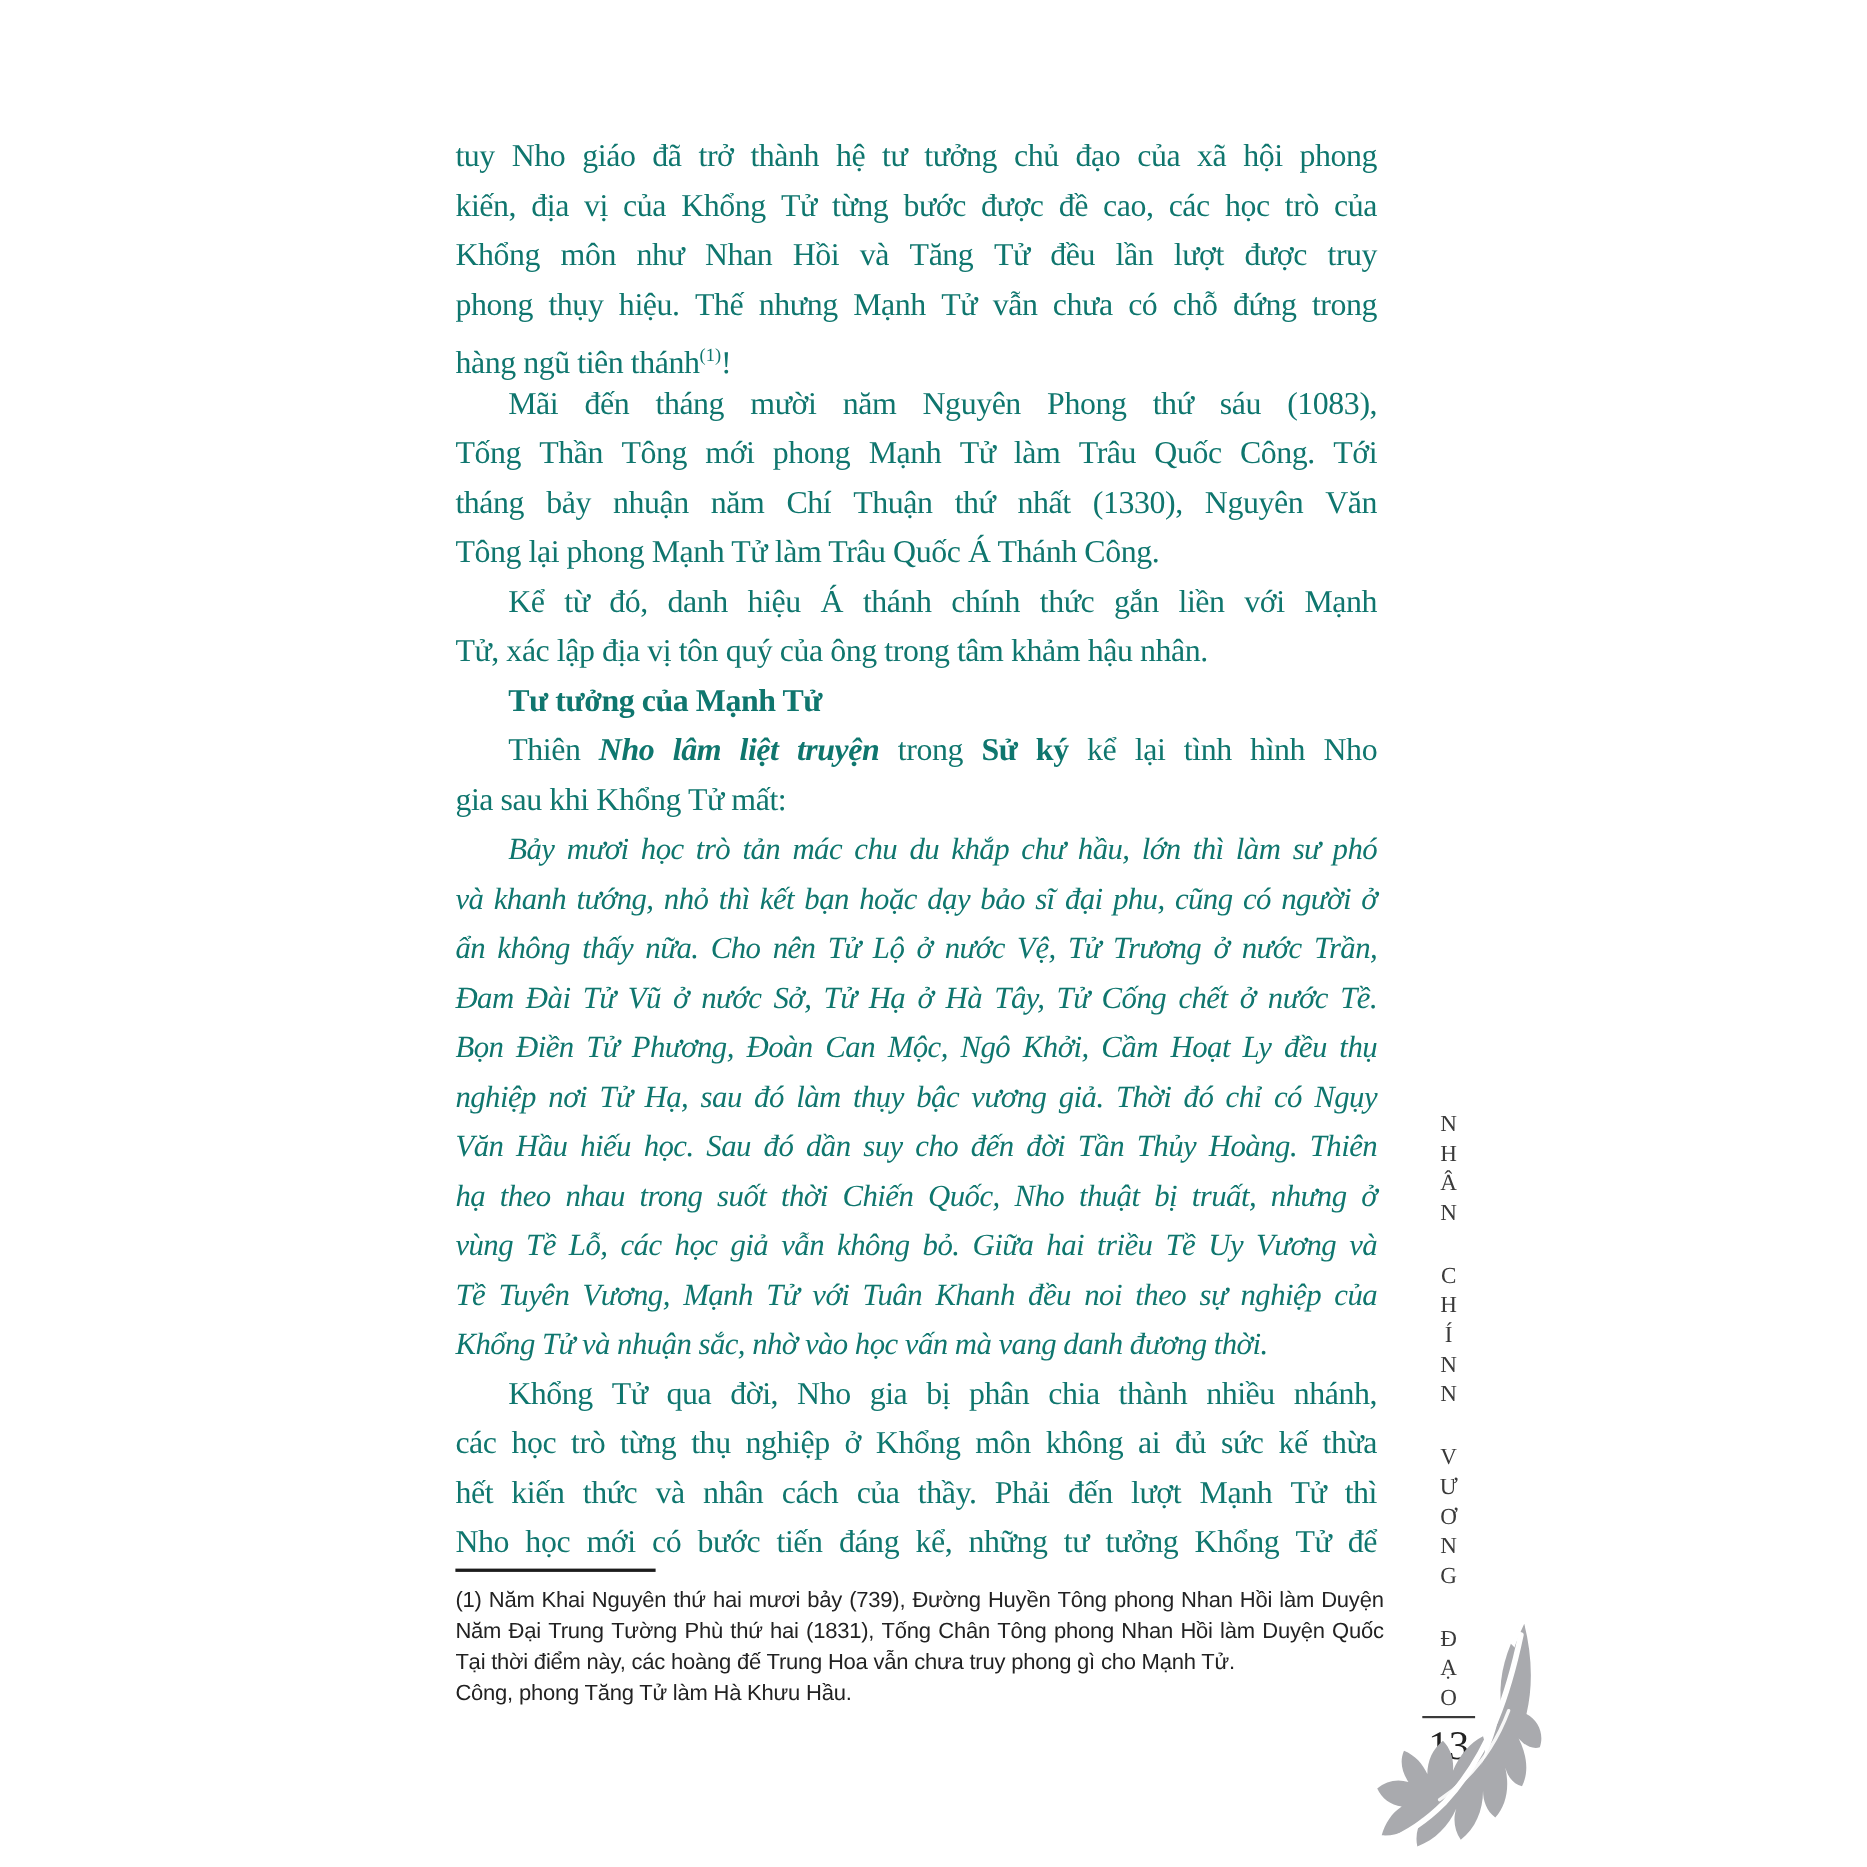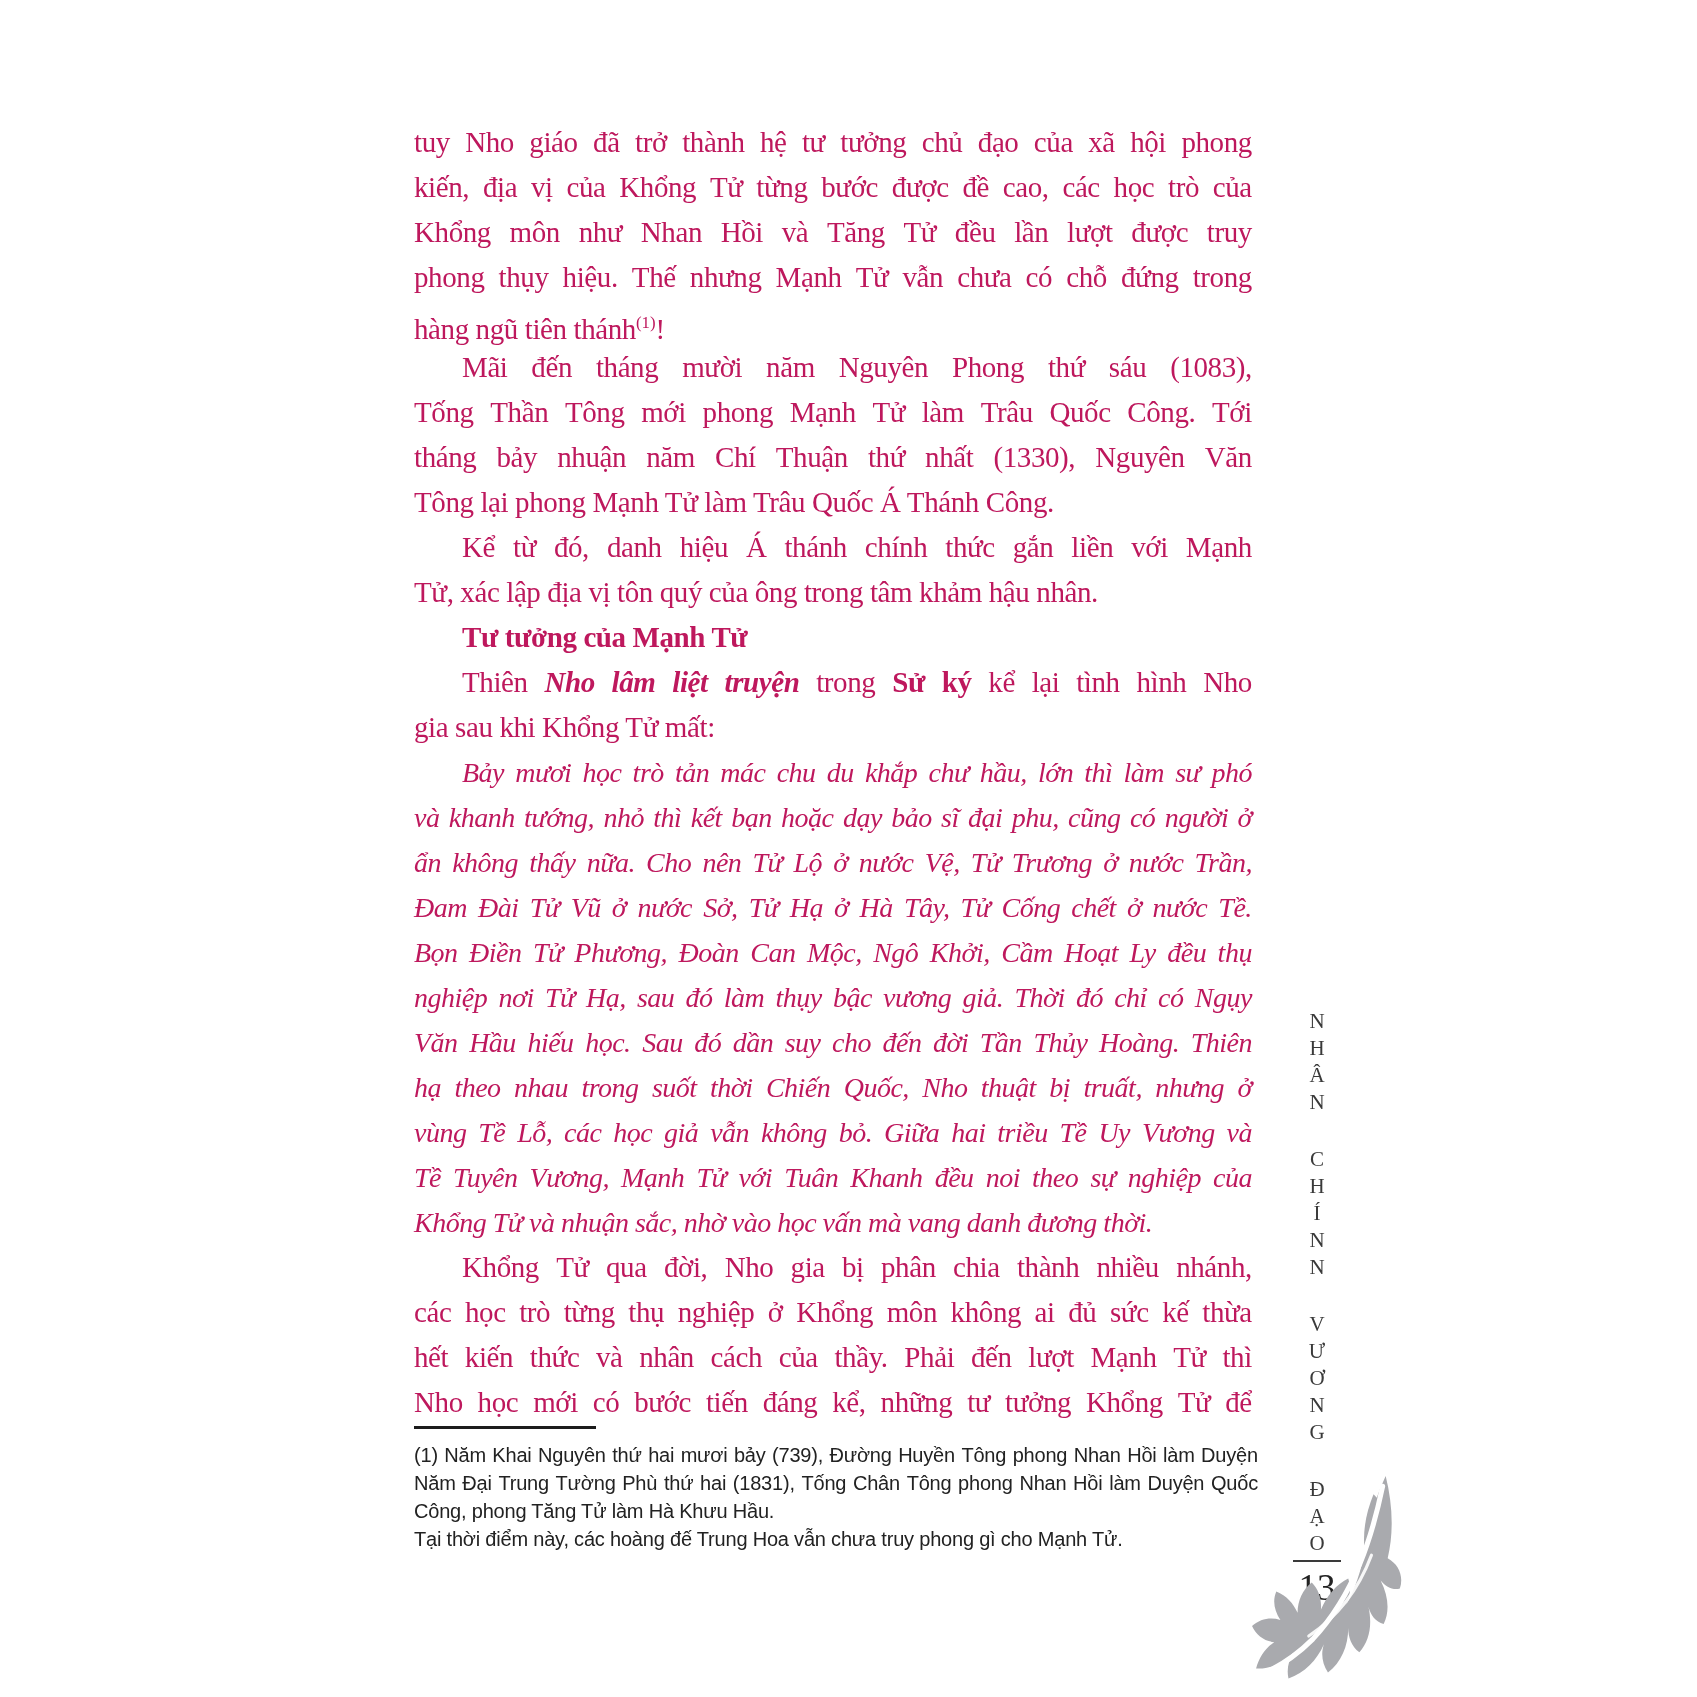--- a/index.html
+++ b/index.html
@@ -12,21 +12,21 @@
     overflow: hidden;
     font-family: "Liberation Serif", serif;
   }
 
   
   .body-col {
     position: absolute;
     left: 414px;
     top: 120px;
     width: 838px;
-    color: #be185d;
+    color: #0f766e;
   }
   .para { margin: 0; }
   .line {
     height: 45px;
     line-height: 45px;
     font-size: 29px;
     letter-spacing: -0.4px;
     white-space: pre;
   }
   .line.just {
@@ -164,22 +164,22 @@
         <div class="line just"><span>các</span><span>học</span><span>trò</span><span>từng</span><span>thụ</span><span>nghiệp</span><span>ở</span><span>Khổng</span><span>môn</span><span>không</span><span>ai</span><span>đủ</span><span>sức</span><span>kế</span><span>thừa</span></div>
         <div class="line just"><span>hết</span><span>kiến</span><span>thức</span><span>và</span><span>nhân</span><span>cách</span><span>của</span><span>thầy.</span><span>Phải</span><span>đến</span><span>lượt</span><span>Mạnh</span><span>Tử</span><span>thì</span></div>
         <div class="line just"><span>Nho</span><span>học</span><span>mới</span><span>có</span><span>bước</span><span>tiến</span><span>đáng</span><span>kể,</span><span>những</span><span>tư</span><span>tưởng</span><span>Khổng</span><span>Tử</span><span>để</span></div>
       </div>
     </div>
 
   <div class="footnote-rule"></div>
   <div class="footnote">
       <div class="fline just"><span>(1)</span><span>Năm</span><span>Khai</span><span>Nguyên</span><span>thứ</span><span>hai</span><span>mươi</span><span>bảy</span><span>(739),</span><span>Đường</span><span>Huyền</span><span>Tông</span><span>phong</span><span>Nhan</span><span>Hồi</span><span>làm</span><span>Duyện</span></div>
       <div class="fline just"><span>Năm</span><span>Đại</span><span>Trung</span><span>Tường</span><span>Phù</span><span>thứ</span><span>hai</span><span>(1831),</span><span>Tống</span><span>Chân</span><span>Tông</span><span>phong</span><span>Nhan</span><span>Hồi</span><span>làm</span><span>Duyện</span><span>Quốc</span></div>
+      <div class="fline"><span>Tại thời điểm này, các hoàng đế Trung Hoa vẫn chưa truy phong gì cho Mạnh Tử.</span></div>
       <div class="fline"><span>Công, phong Tăng Tử làm Hà Khưu Hầu.</span></div>
-      <div class="fline"><span>Tại thời điểm này, các hoàng đế Trung Hoa vẫn chưa truy phong gì cho Mạnh Tử.</span></div>
     </div>
 
   <div class="vtitle">
       <div class="vgroup">
         <div class="vletter">N</div>
         <div class="vletter">H</div>
         <div class="vletter">Â</div>
         <div class="vletter">N</div>
       </div>
       <div class="vgroup">

